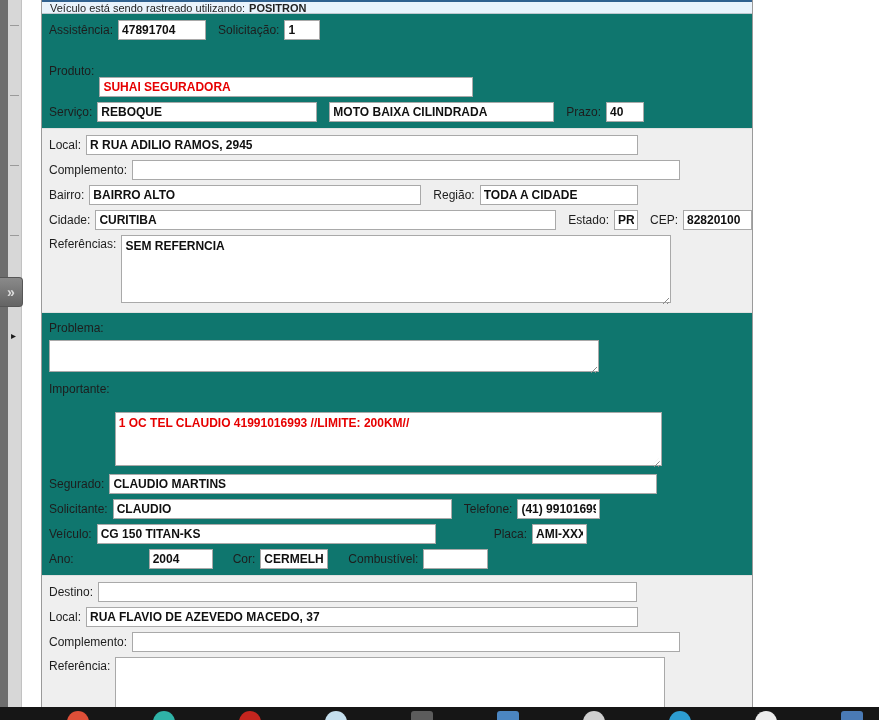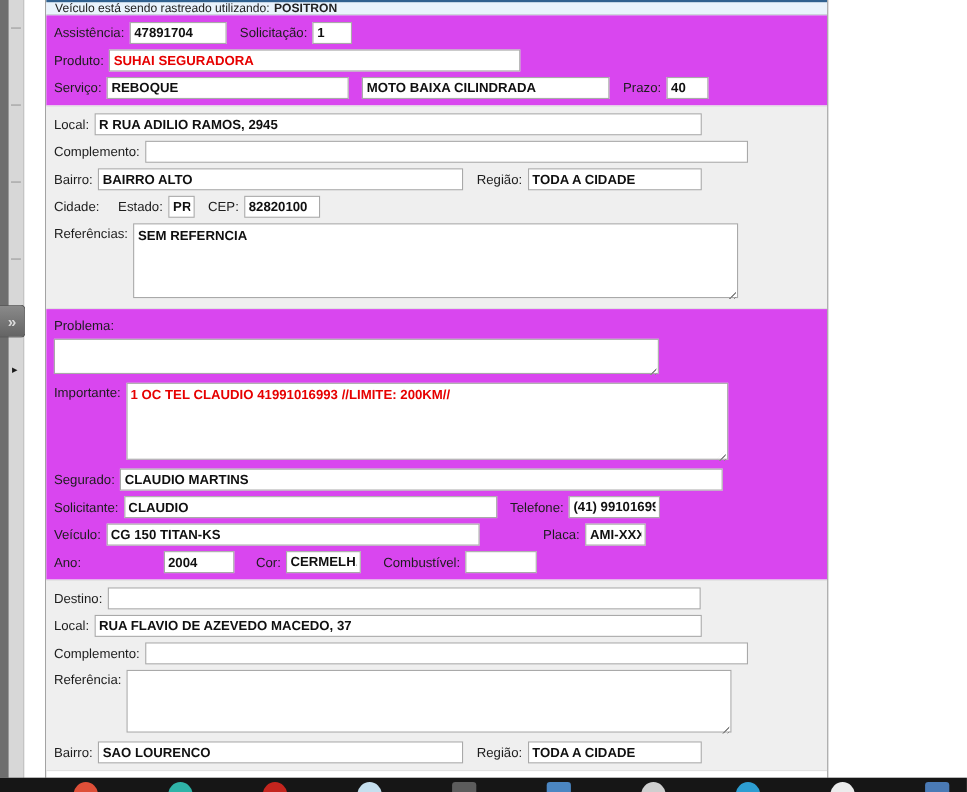--- a/index.html
+++ b/index.html
@@ -18,32 +18,32 @@
 
   
   .panel { position:absolute; left:41px; top:0; width:712px; height:707px; background:#ffffff;
     border-left:1px solid #9a9a9a; border-right:1px solid #9a9a9a; overflow:hidden; font-size:12px; color:#1d1d1d; }
 
   .trackbar { height:14px; background:#e9f3fc; border-top:2px solid #30618f; border-bottom:1px solid #bfc7cf;
     display:flex; align-items:center; padding-left:8px; font-size:11px; color:#222; white-space:nowrap; }
   .trackbar b { margin-left:4px; }
 
   .section { padding:6px 0 1px 7px; }
-  .sec-white { background:#d946ef; }
+  .sec-white { background:#0f766e; }
   .sec-gray  { background:#efefef; border-top:1px solid #e0e0e0; border-bottom:1px solid #e0e0e0; }
 
   .row { display:flex; align-items:center; margin-bottom:5px; white-space:nowrap; }
   .row.top { align-items:flex-start; }
   .row.top .lbl { margin-top:2px; }
   .lbl { margin-right:5px; color:#1d1d1d; }
 
   input.fld, textarea.fld { border:1px solid #a9a9a9; background:#ffffff; height:20px; padding:1px 3px;
     font-family:"Liberation Sans", sans-serif; font-size:12px; font-weight:bold; color:#101010; }
   textarea.fld { resize:none; overflow:hidden; line-height:14px; padding-top:3px; }
-  .red, input.red, textarea.red { color:#e60000 !important; }
+  .red, input.red, textarea.red { color:#e60000 !important;margin-top:32px; }
 
   .ta-wrap { position:relative; display:inline-block; }
   .grip { position:absolute; right:2px; bottom:2px; width:9px; height:9px; pointer-events:none;
     background:repeating-linear-gradient(135deg, transparent 0 2px, #8a8a8a 2px 3px); 
     clip-path:polygon(100% 0, 100% 100%, 0 100%); }
 
   
   .w36{width:36px} .w32{width:38px} .w48{width:64px} .w55{width:55px} .w24{width:24px}
   .w65{width:65px} .w68{width:68px} .w69{width:69px} .w83{width:83px} .w88{width:88px}
   .w158{width:158px} .w220{width:220px} .w225{width:225px} .w332{width:332px}
@@ -109,41 +109,42 @@
       <input class="fld w548" value="" style="">
     </div>
     <div class="row">
       <span class="lbl">Bairro:</span>
       <input class="fld w332" value="BAIRRO ALTO" style="">
       <span class="lbl ml12">Região:</span>
       <input class="fld w158" value="TODA A CIDADE" style="">
     </div>
     <div class="row">
       <span class="lbl">Cidade:</span>
+      <input class="fld w476" value="CURITIBA" style="">
       <span class="lbl ml12">Estado:</span>
       <input class="fld w24" value="PR" style="">
       <span class="lbl ml12">CEP:</span>
       <input class="fld w69" value="82820100" style="">
     </div>
     <div class="row top">
       <span class="lbl">Referências:</span>
       <span class="ta-wrap"><textarea class="fld w550" style="height: 68px;">SEM REFERNCIA</textarea><i class="grip"></i></span>
     </div>
   </div>
 
   <div class="section sec-white">
     <div class="row top">
       <span class="lbl">Problema:</span>
     </div>
     <div class="row top">
       <span class="ta-wrap"><textarea class="fld w550" style="height: 32px;"></textarea><i class="grip"></i></span>
     </div>
     <div class="row top">
       <span class="lbl">Importante:</span>
-      <span class="ta-wrap"><textarea class="fld red w547" style="height: 70px;">1 OC TEL CLAUDIO 41991016993 //LIMITE: 200KM//</textarea><i class="grip"></i></span>
+      <span class="ta-wrap"><textarea class="fld red w547" style="height: 54px;">1 OC TEL CLAUDIO 41991016993 //LIMITE: 200KM//</textarea><i class="grip"></i></span>
     </div>
     <div class="row">
       <span class="lbl">Segurado:</span>
       <input class="fld w548" value="CLAUDIO MARTINS" style="">
     </div>
     <div class="row">
       <span class="lbl">Solicitante:</span>
       <input class="fld w397" value="CLAUDIO" style="">
       <span class="lbl ml12">Telefone:</span>
       <input class="fld w83" value="(41) 991016993" style="">

